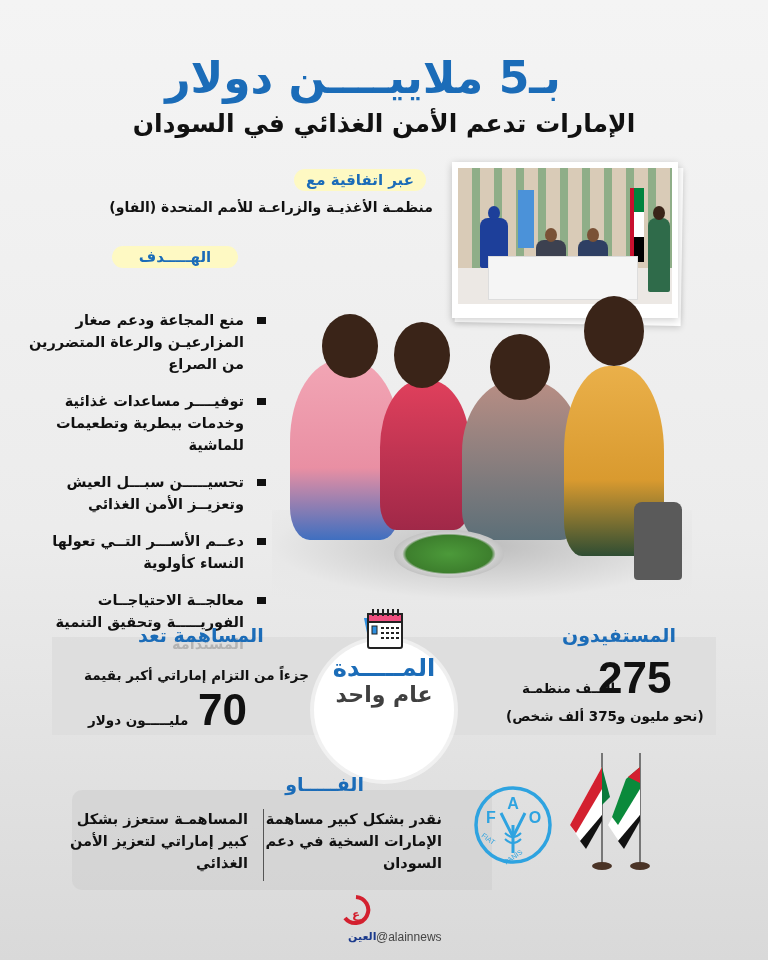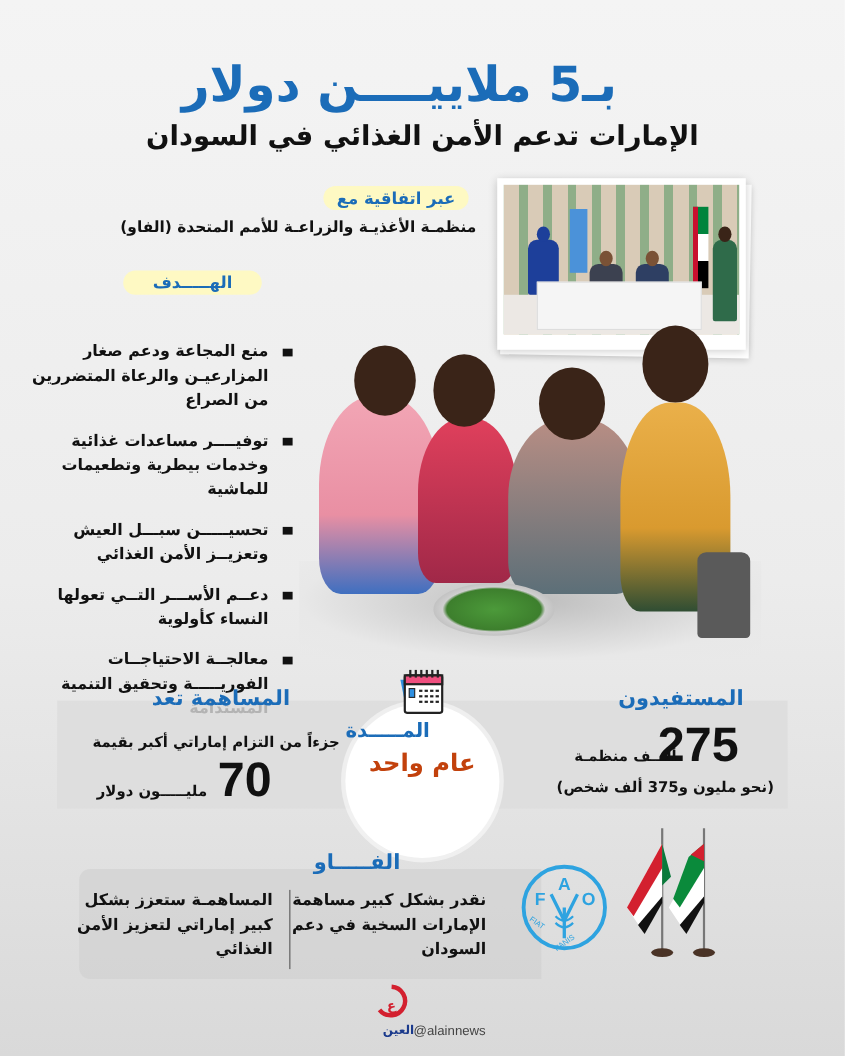--- a/index.html
+++ b/index.html
@@ -92,22 +92,22 @@
     background: rgba(220,220,220,0.8);
   }
   .stat-label { position: absolute; color: #1b6cb8; font-weight: 900; font-size: 19px; white-space: nowrap; }
   .big-num { position: absolute; font-weight: 900; font-size: 44px; line-height: 44px; color: #111; font-family: "Liberation Sans", sans-serif; }
   .small-txt { position: absolute; font-weight: 700; font-size: 13.5px; color: #111; white-space: nowrap; }
 
   .duration-circle {
     position: absolute; top: 640px; left: 314px; width: 140px; height: 140px;
     border-radius: 50%; background: #fff; box-shadow: 0 0 0 4px rgba(255,255,255,0.5);
   }
-  .duration-label { position: absolute; top: 654px; left: 314px; width: 140px; text-align: left; color: #1b6cb8; font-weight: 900; font-size: 18px; }
-  .duration-value { position: absolute; top: 682px; left: 314px; width: 140px; text-align: center; color: #c2410c; font-weight: 900; font-size: 22px; }
+  .duration-label { position: absolute; top: 654px; left: 314px; width: 140px; text-align: center; color: #1b6cb8; font-weight: 900; font-size: 24px; }
+  .duration-value { position: absolute; top: 682px; left: 314px; width: 140px; text-align: center; color: #404040; font-weight: 900; font-size: 22px; }
   .calendar-icon { position: absolute; top: 608px; left: 358px; width: 52px; height: 46px; }
 
   
   .fao-band {
     position: absolute; top: 790px; left: 72px; width: 420px; height: 100px;
     background: rgba(205,205,205,0.55); border-radius: 10px 0 0 10px;
   }
   .fao-title { position: absolute; top: 773px; right: 404px; color: #1b6cb8; font-weight: 900; font-size: 19px; }
   .fao-quote { position: absolute; font-weight: 700; font-size: 14.5px; line-height: 22px; color: #111; text-align: right; }
   .divider { position: absolute; top: 809px; left: 263px; width: 1px; height: 72px; background: #555; }

